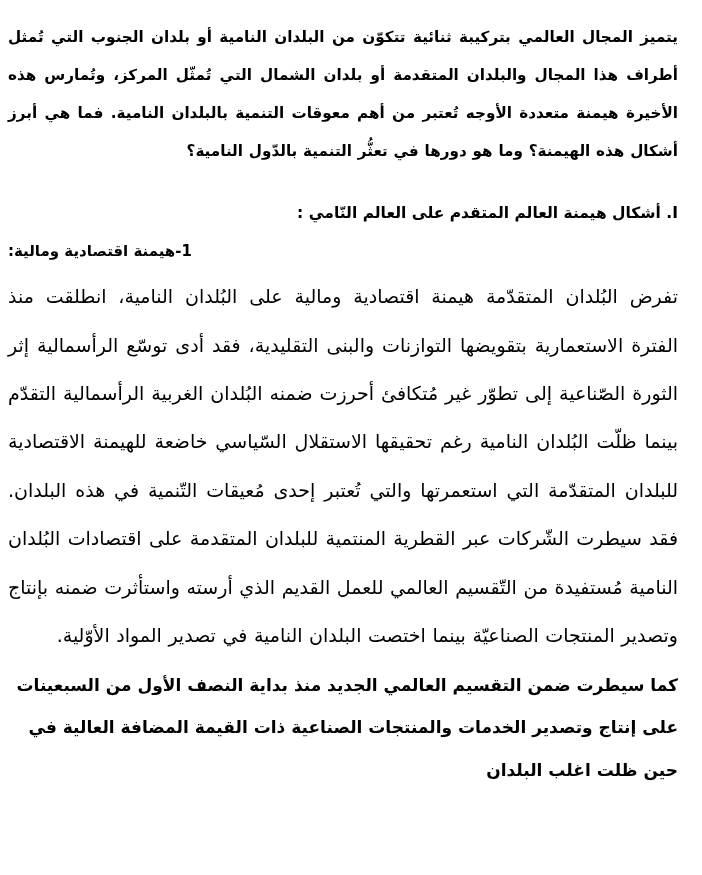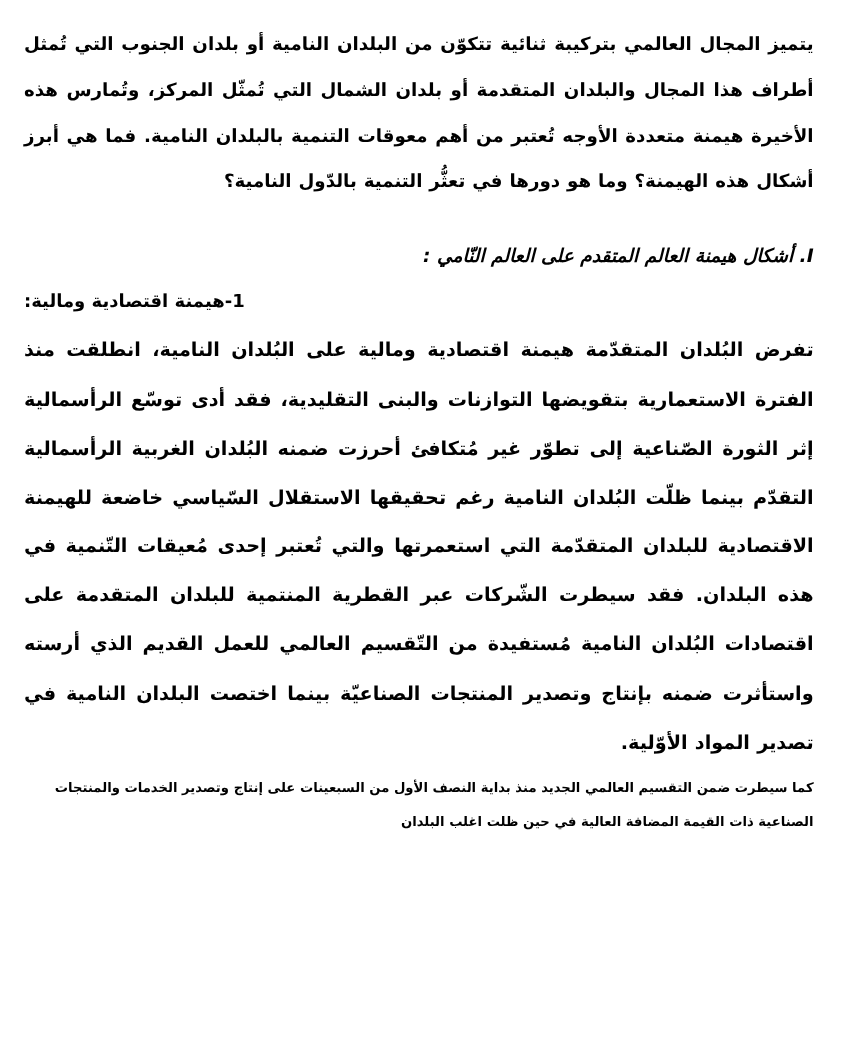--- a/index.html
+++ b/index.html
@@ -11,68 +11,67 @@
     width: 702px;
     height: 875px;
     font-family: "DejaVu Sans", sans-serif;
     color: #000000;
     overflow: hidden;
   }
   .page {
     width: 702px;
     height: 875px;
     box-sizing: border-box;
-    padding: 18px 24px 0 20px;
+    padding: 18px 24px 0 8px;
     background: #ffffff;
   }
   .para {
     direction: rtl;
     text-align: justify;
     text-align-last: right;
     font-size: 15.5px;
     line-height: 2.45;
     letter-spacing: 0px;
     word-spacing: 0.5px;
     margin: 0 0 2px 0;
   }
   .para.intro {
     font-weight: 700;
     font-size: 15.2px;
     line-height: 2.5;
   }
   .para.body-just {
-    font-weight: 700;
-    font-size: 16px;
+    font-weight: 400;
+    font-size: 19px;
     line-height: 2.55;
     text-align: justify;
     text-align-last: right;
   }
   .heading {
     direction: rtl;
     text-align: right;
     font-weight: 700;
     font-size: 15.5px;
     line-height: 2.3;
     margin: 14px 0 0 0;
-    font-style: italic;
   }
   .subheading {
     direction: rtl;
     text-align: left;
     font-weight: 700;
     font-size: 15.0px;
     line-height: 2.3;
     margin: 2px 0 4px 0;
   }
   .spacer-sm { height: 10px; }
   .tail {
     direction: rtl;
     text-align: right;
     font-weight: 700;
-    font-size: 11px;
+    font-size: 17px;
     line-height: 2.5;
     margin: 4px 0 0 0;
   }
 </style>
 </head>
 <body>
 
 <div class="page">
 
   <p class="para intro">يتميز المجال العالمي بتركيبة ثنائية تتكوّن من البلدان النامية أو بلدان الجنوب التي تُمثل أطراف هذا المجال والبلدان المتقدمة أو بلدان الشمال التي تُمثّل المركز، وتُمارس هذه الأخيرة هيمنة متعددة الأوجه تُعتبر من أهم معوقات التنمية بالبلدان النامية. فما هي أبرز أشكال هذه الهيمنة؟ وما هو دورها في تعثُّر التنمية بالدّول النامية؟</p>

